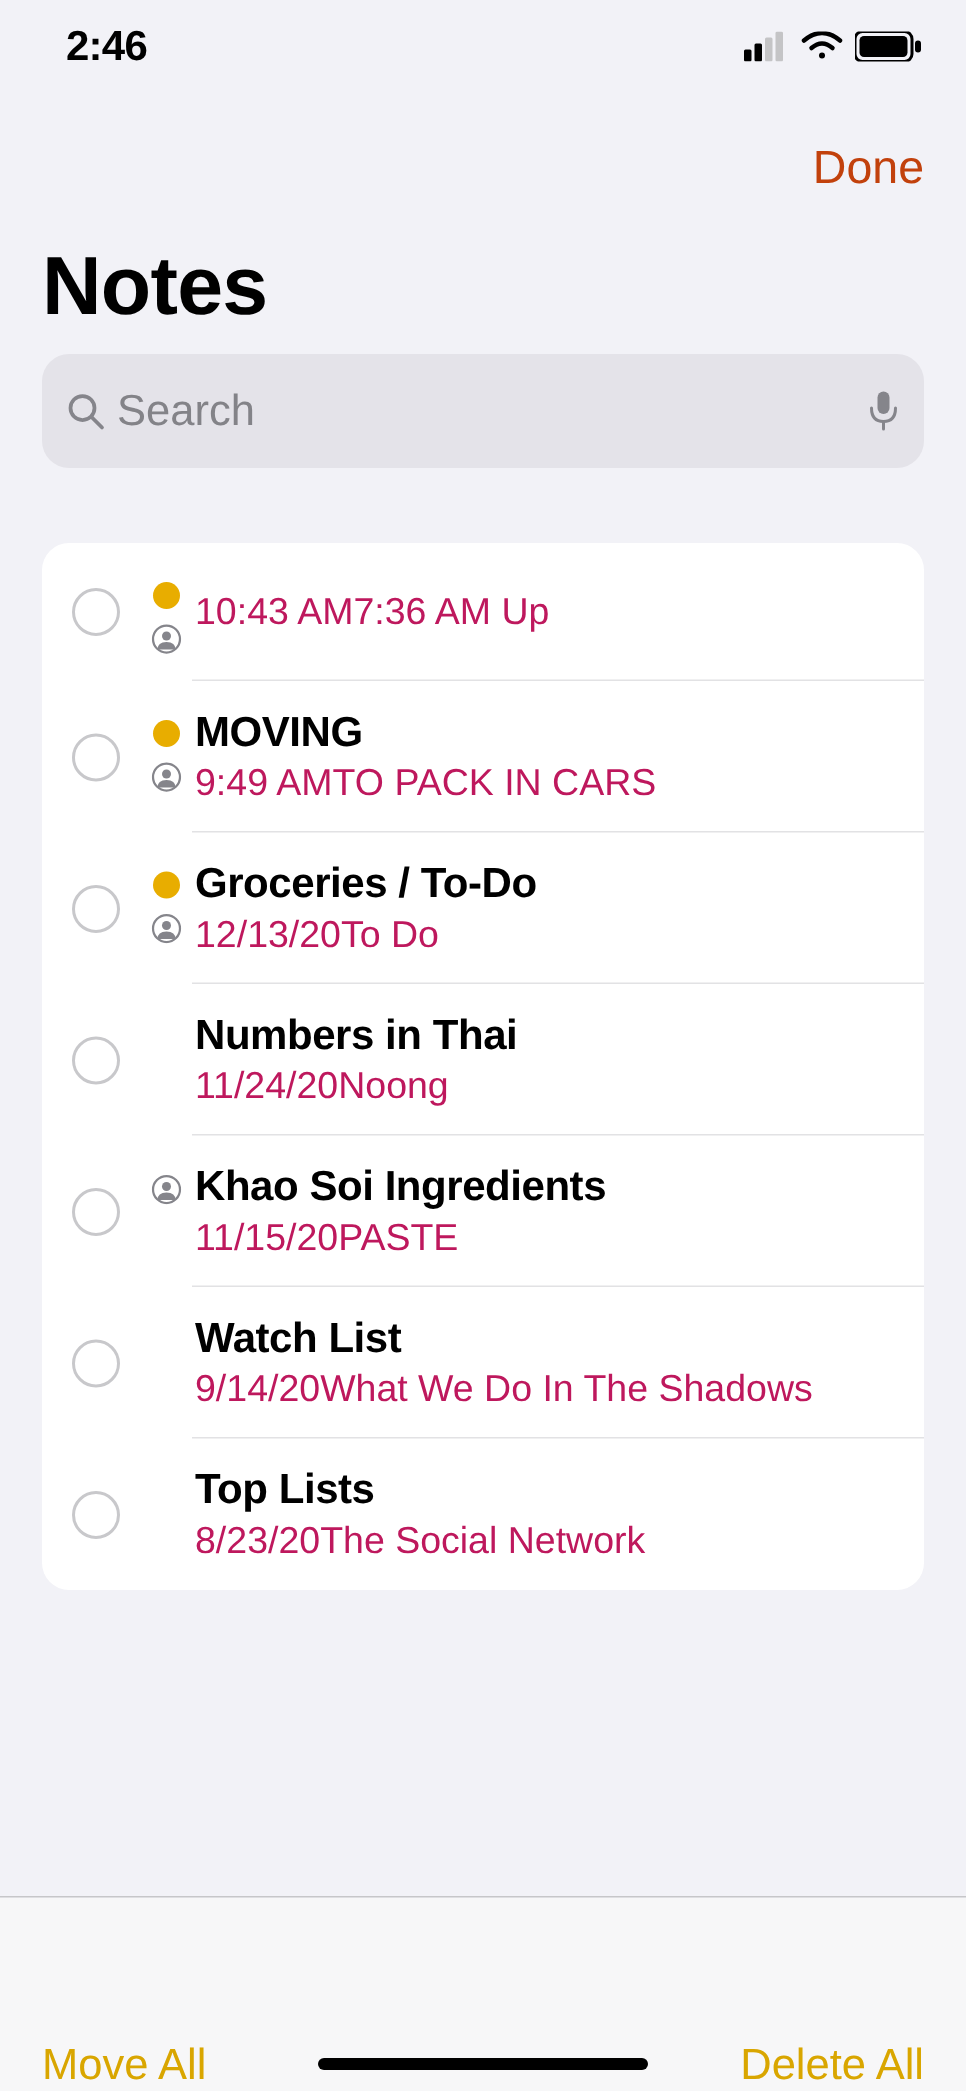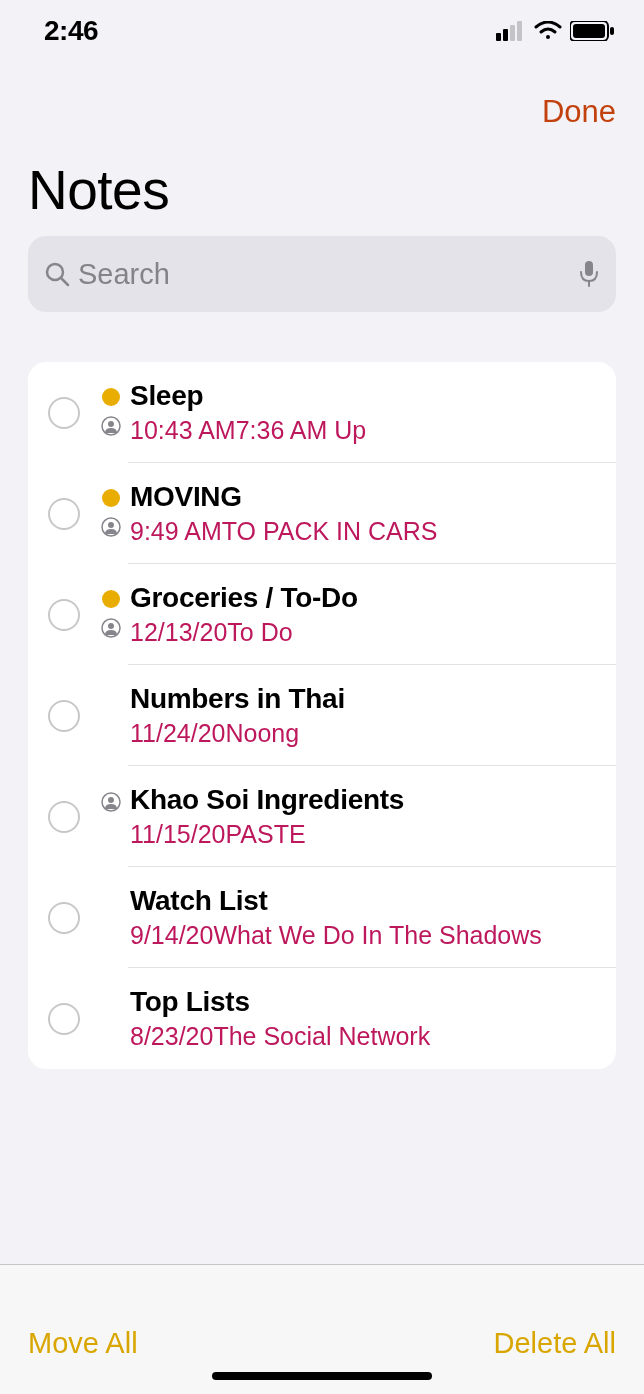--- a/index.html
+++ b/index.html
@@ -41,21 +41,21 @@
     .done-btn {
       font-size: 31px;
       font-weight: 400;
       color: #c2410c;
       background: none;
       border: none;
       cursor: pointer;
     }
     .page-title {
       font-size: 55px;
-      font-weight: 400;
+      font-weight: 700;
       letter-spacing: -0.5px;
       padding: 28px 28px 14px 28px;
       color: #000;
     }
     .search-container {
       margin: 0 28px 50px 28px;
       background: #e4e3e9;
       border-radius: 18px;
       height: 76px;
       display: flex;
@@ -151,21 +151,21 @@
     .bottom-toolbar {
       position: absolute;
       bottom: 0;
       left: 0;
       right: 0;
       height: 130px;
       border-top: 1px solid #c6c6c9;
       background: #f7f7f8;
       display: flex;
       justify-content: space-between;
-      align-items: center;
+      align-items: flex-end;
       padding: 28px 28px 0 28px;
     }
     .toolbar-btn {
       font-size: 29px;
       font-weight: 400;
       color: #d9a600;
       background: none;
       border: none;
       cursor: pointer;
     }
@@ -229,21 +229,20 @@
       <div class="selection-circle"></div>
       <div class="note-indicators">
         <div class="unread-dot"></div>
         <svg class="shared-icon" width="20" height="20" viewBox="0 0 20 20">
           <circle cx="10" cy="10" r="9" stroke="#85858b" stroke-width="1.5" fill="none"></circle>
           <circle cx="10" cy="8" r="3" fill="#85858b"></circle>
           <path d="M4 17 Q4 12 10 12 Q16 12 16 17" fill="#85858b"></path>
         </svg>
       </div>
       <div class="note-content">
-        <div class="note-title">Sleep</div>
         <div class="note-meta">
           <span>10:43 AM</span>
           <span>7:36 AM Up</span>
         </div>
       </div>
       <div class="note-divider"></div>
     </div>
     <div class="note-item">
       <div class="selection-circle"></div>
       <div class="note-indicators">

